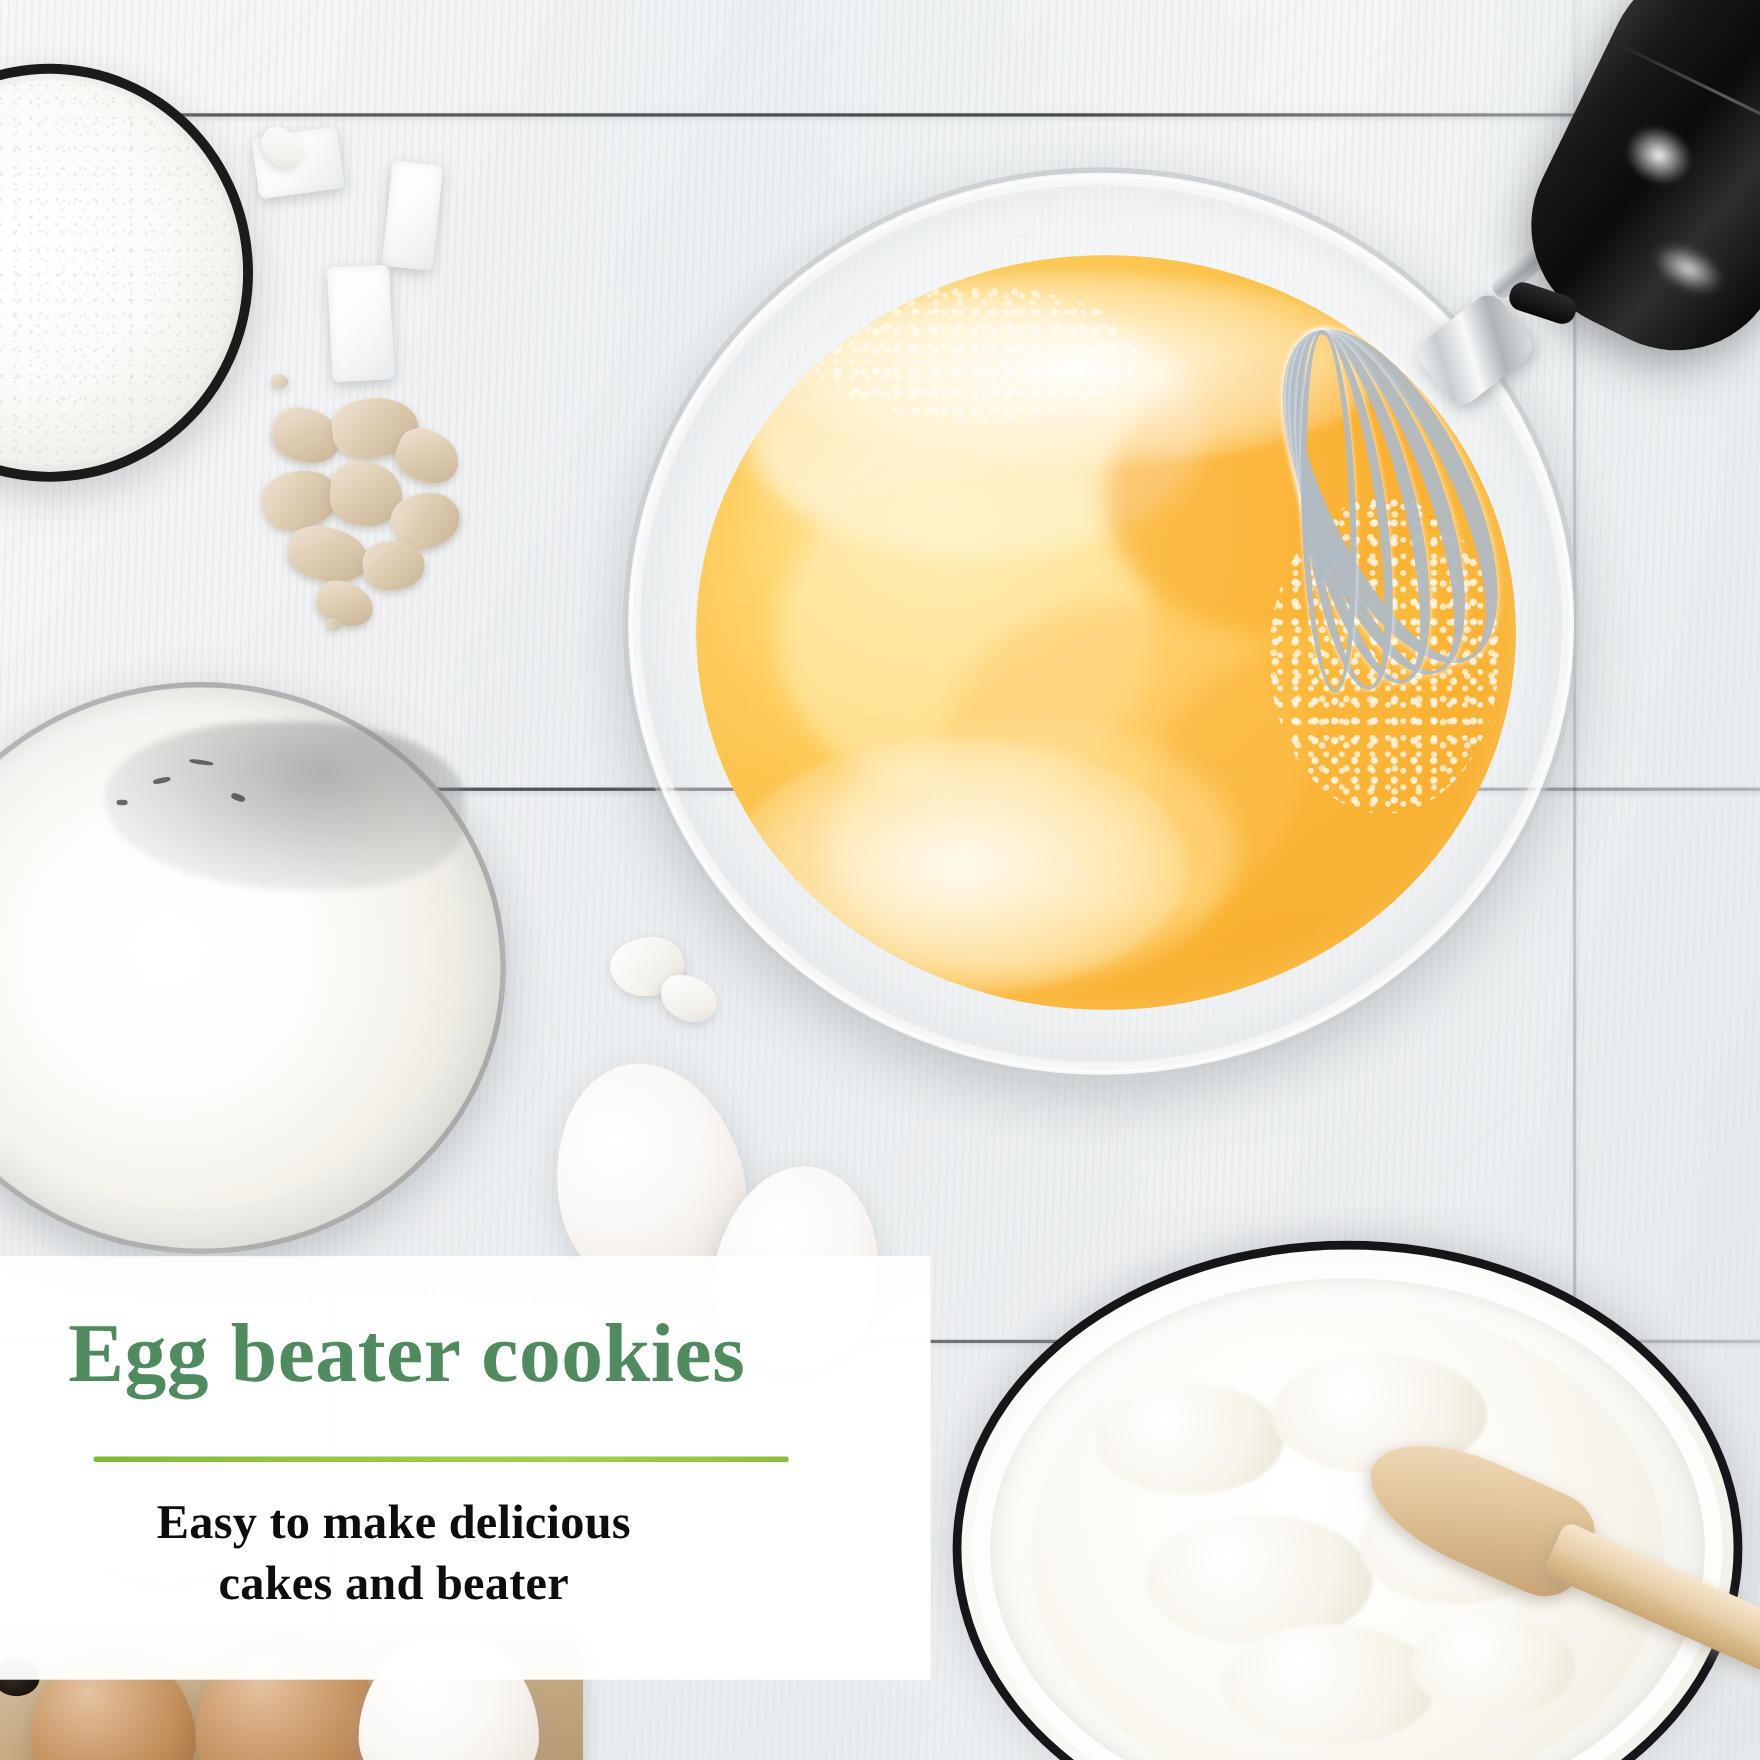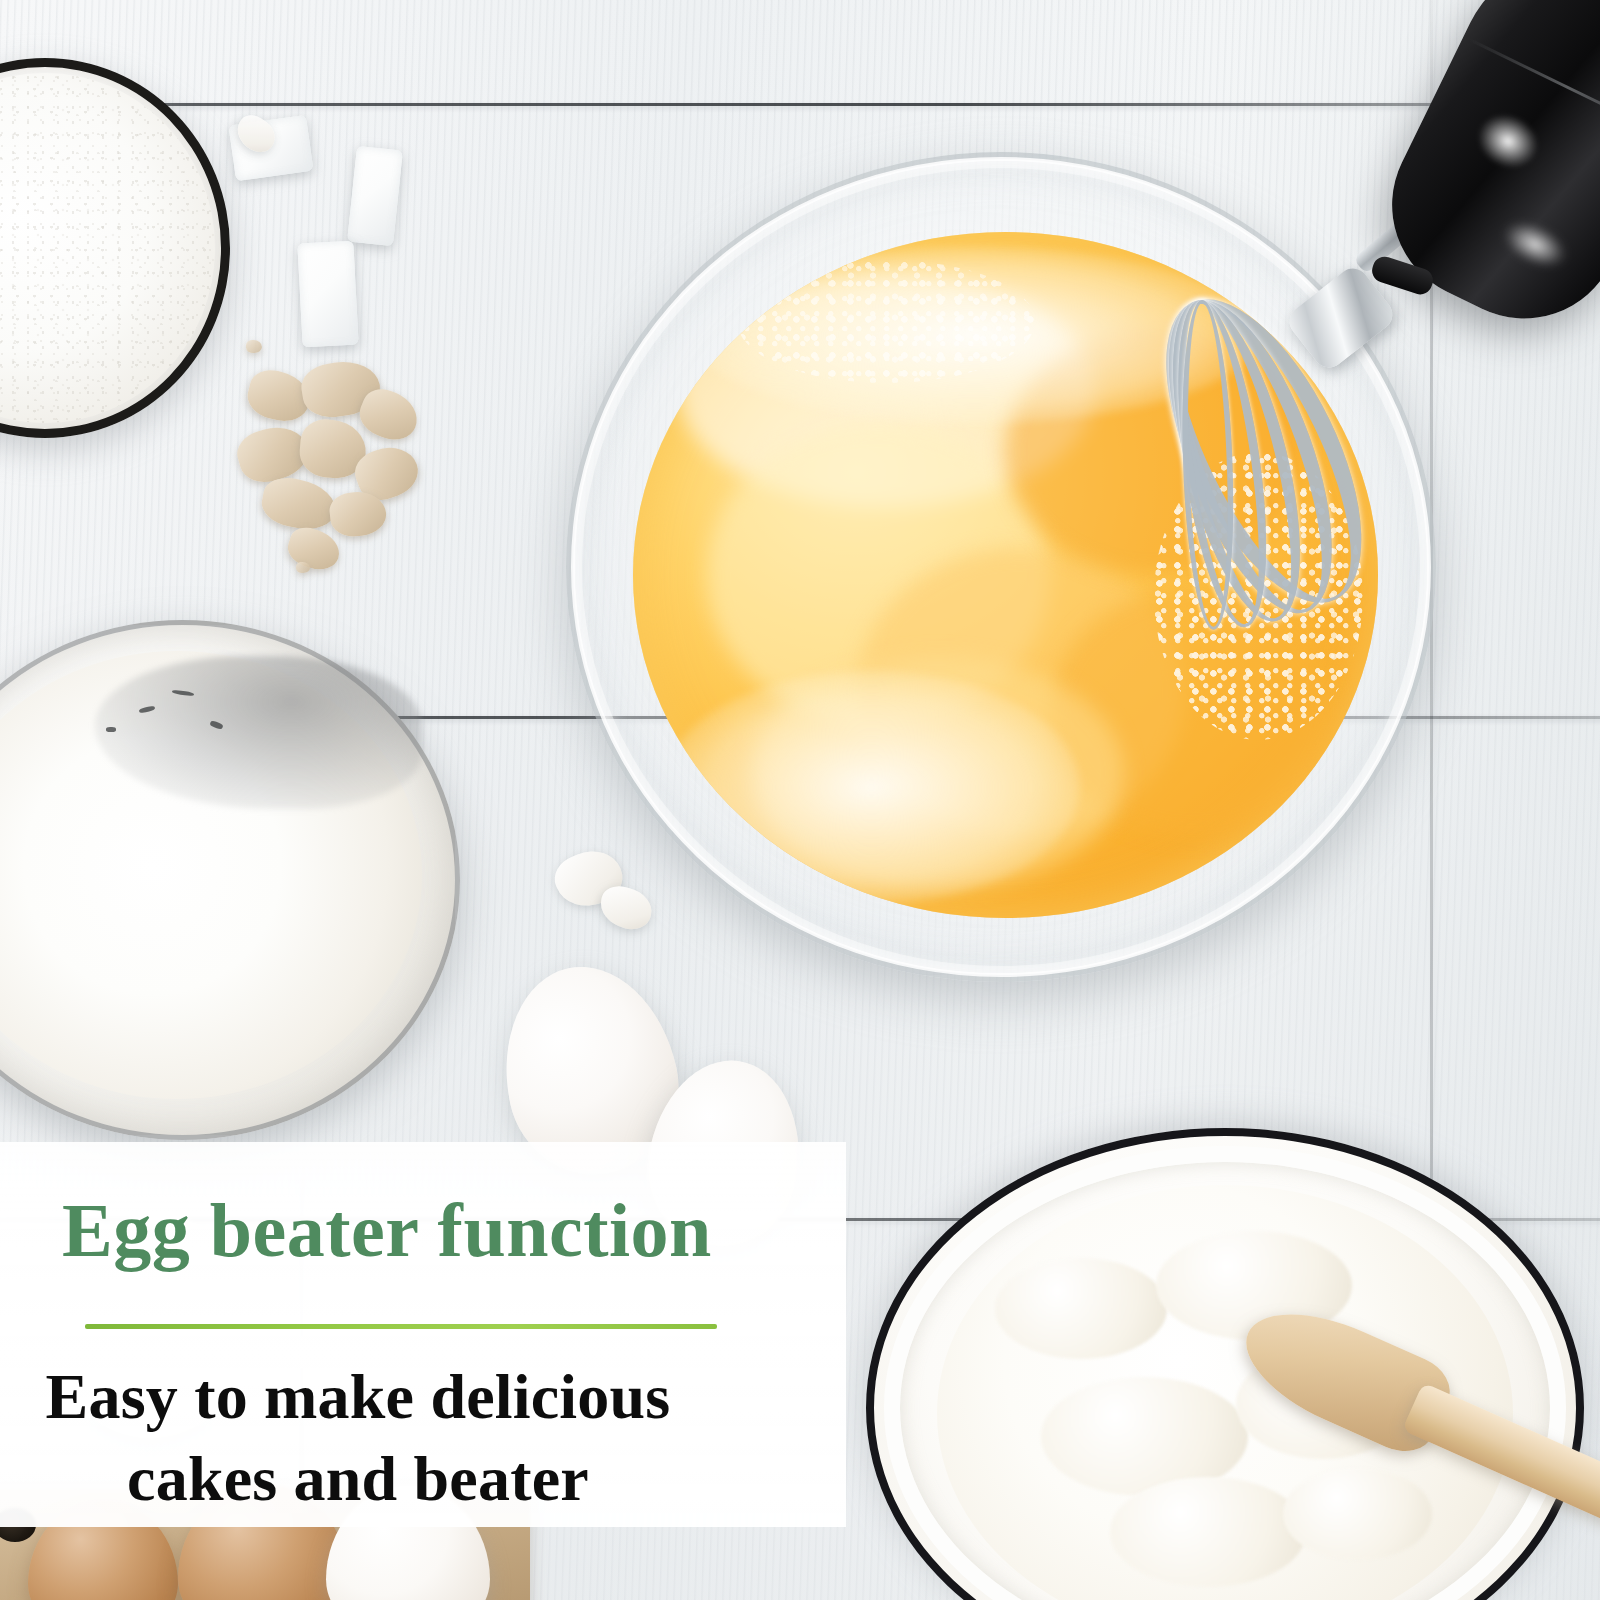--- a/index.html
+++ b/index.html
@@ -286,21 +286,21 @@
   #divider {
     position:absolute; left:85px; top:182px; width:632px; height:5px;
     background:linear-gradient(90deg,#7fb83a 0%, #92c844 35%, #9fd04f 68%, #8ac03f 100%);
     border-radius:2px;
   }
   #subtitle {
     position:absolute; left:0; right:0; top:214px;
     text-align:center;
     font-family:"Liberation Serif", "DejaVu Serif", serif;
     font-weight:bold;
-    font-size:64px; line-height:1.28;
+    font-size:44px; line-height:1.28;
     letter-spacing:0.2px;
     color:#0d0d0d;
     padding-right:130px;
   }
   #subtitle .ln { display:block; }
 </style>
 </head>
 <body>
 
 <div id="scene">
@@ -400,21 +400,21 @@
   </div>
 
   <div id="carton">
     <div class="hole" style="left:24px; top:18px;"></div>
     <div class="carton-egg brown" style="left:58px;  top:10px; width:150px; height:140px;"></div>
     <div class="carton-egg brown" style="left:208px; top:-6px; width:170px; height:158px;"></div>
     <div class="carton-egg white" style="left:356px; top:-4px; width:164px; height:156px;"></div>
   </div>
 
   <div id="text-panel">
-    <div id="heading" style="color: rgb(79, 139, 95);">Egg beater function</div>
+    <div id="heading" style="color: rgb(79, 139, 95);">Egg beater cookies</div>
     <div id="divider"></div>
     <div id="subtitle" style="color: rgb(13, 13, 13);">
       <span class="ln">Easy to make delicious</span>
       <span class="ln">cakes and beater</span>
     </div>
   </div>
 
 </div>
 
 </body></html>

